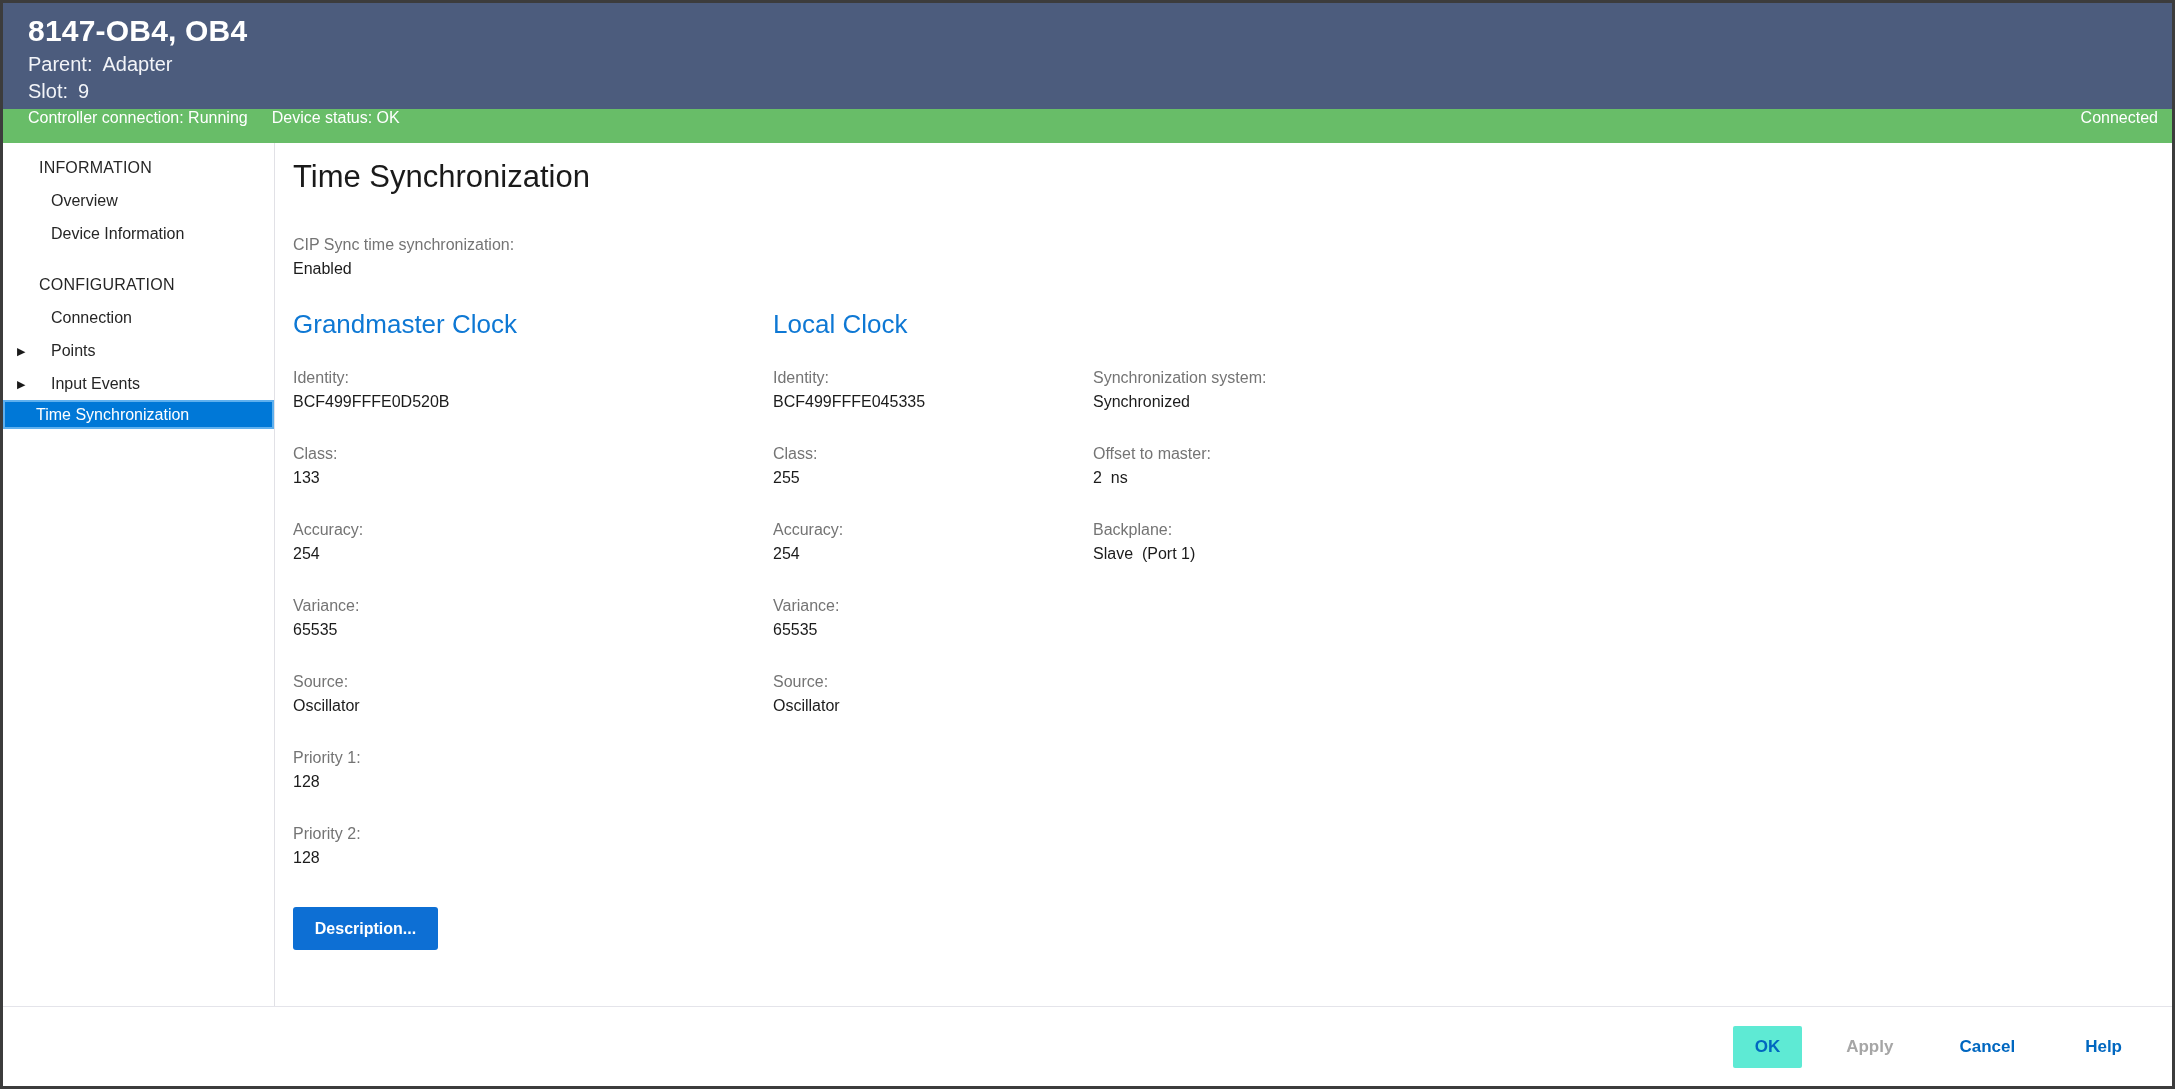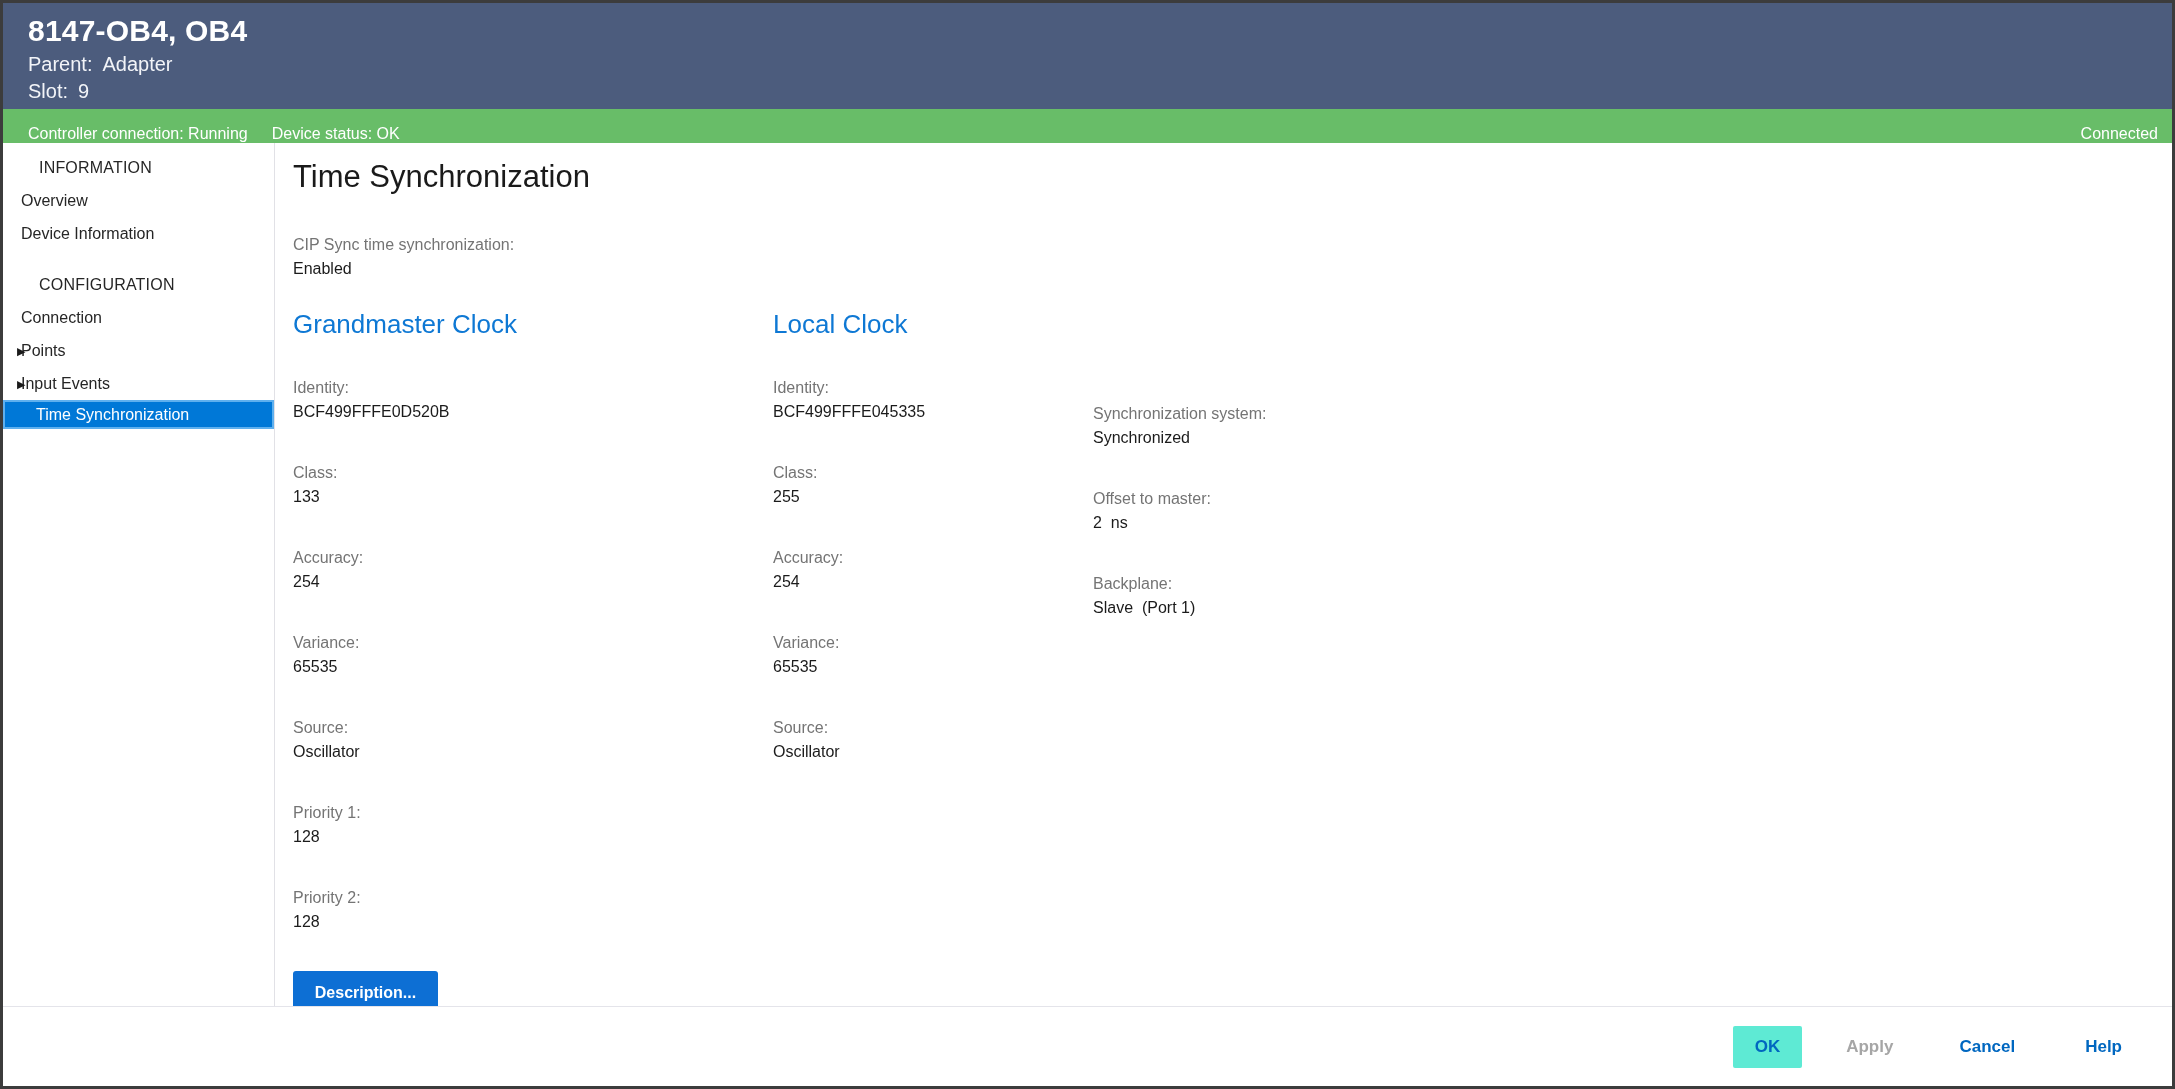--- a/index.html
+++ b/index.html
@@ -10,48 +10,48 @@
     position:relative; overflow:hidden;
   }
   
   .header { height:106px; background:#4c5c7d; color:#fff; padding:8px 0 0 25px; flex:0 0 auto; }
   .header .title { font-size:30px; font-weight:bold; letter-spacing:0.2px; line-height:40px; }
   .header .subline { font-size:20px; line-height:27px; color:#f2f4f8; }
   .header .subline .lab { margin-right:10px; }
   
   .statusbar {
     height:34px; background:#68bd68; color:#fff; font-size:16px;
-    display:flex; align-items:flex-end; padding:0 14px 0 25px; flex:0 0 auto;
+    display:flex; align-items:flex-start; padding:0 14px 0 25px; flex:0 0 auto;
   }
   .statusbar .pair { margin-right:24px; }
   .statusbar .spacer { flex:1; }
   
   .body { flex:1 1 auto; display:flex; min-height:0; }
   .sidebar { width:272px; flex:0 0 auto; border-right:1px solid #e1e1e6; padding-top:8px; }
   .nav-header {
     font-size:16px; color:#262626; height:33px; display:flex; align-items:center;
     padding-left:36px; letter-spacing:0.2px;
   }
   .nav-item {
     font-size:16px; color:#262626; height:33px; display:flex; align-items:center;
-    padding-left:18px; position:relative; cursor:pointer;
+    padding-left:48px; position:relative; cursor:pointer;
   }
   .nav-item .arrow {
     position:absolute; left:14px; top:50%; transform:translateY(-50%);
     font-size:11px; color:#1a1a1a;
   }
   .nav-item.selected {
     background:#0078d7; color:#ffffff; border:2px solid #5fb0ee;
     padding-left:31px; height:29px;
   }
   .nav-gap { height:18px; }
   
   .content { flex:1 1 auto; padding:16px 0 0 18px; overflow:hidden; }
   .page-title { font-size:31px; font-weight:400; color:#1a1a1a; margin-bottom:38px; }
-  .field { margin-bottom:27px;margin-top:36px; }
+  .field { margin-bottom:27px; }
   .field .lab { font-size:16px; color:#747474; line-height:23px; }
   .field .val { font-size:16px; color:#1b1b1b; line-height:26px; white-space:pre-wrap; }
   .topfields .field { margin-bottom:26px; }
   .clock-grid { display:grid; grid-template-columns:480px 320px auto; margin-top:6px; }
   .clock-col .heading { font-size:26px; font-weight:400; color:#0e78d4; margin-bottom:26px; line-height:32px; }
   .col-pad { padding-top:58px; }
   .desc-btn {
     margin-top:9px; background:#0d6fd4; color:#ffffff; border:none; border-radius:3px;
     font-size:16px; font-weight:bold; font-family:inherit;
     width:145px; height:43px; cursor:pointer;

